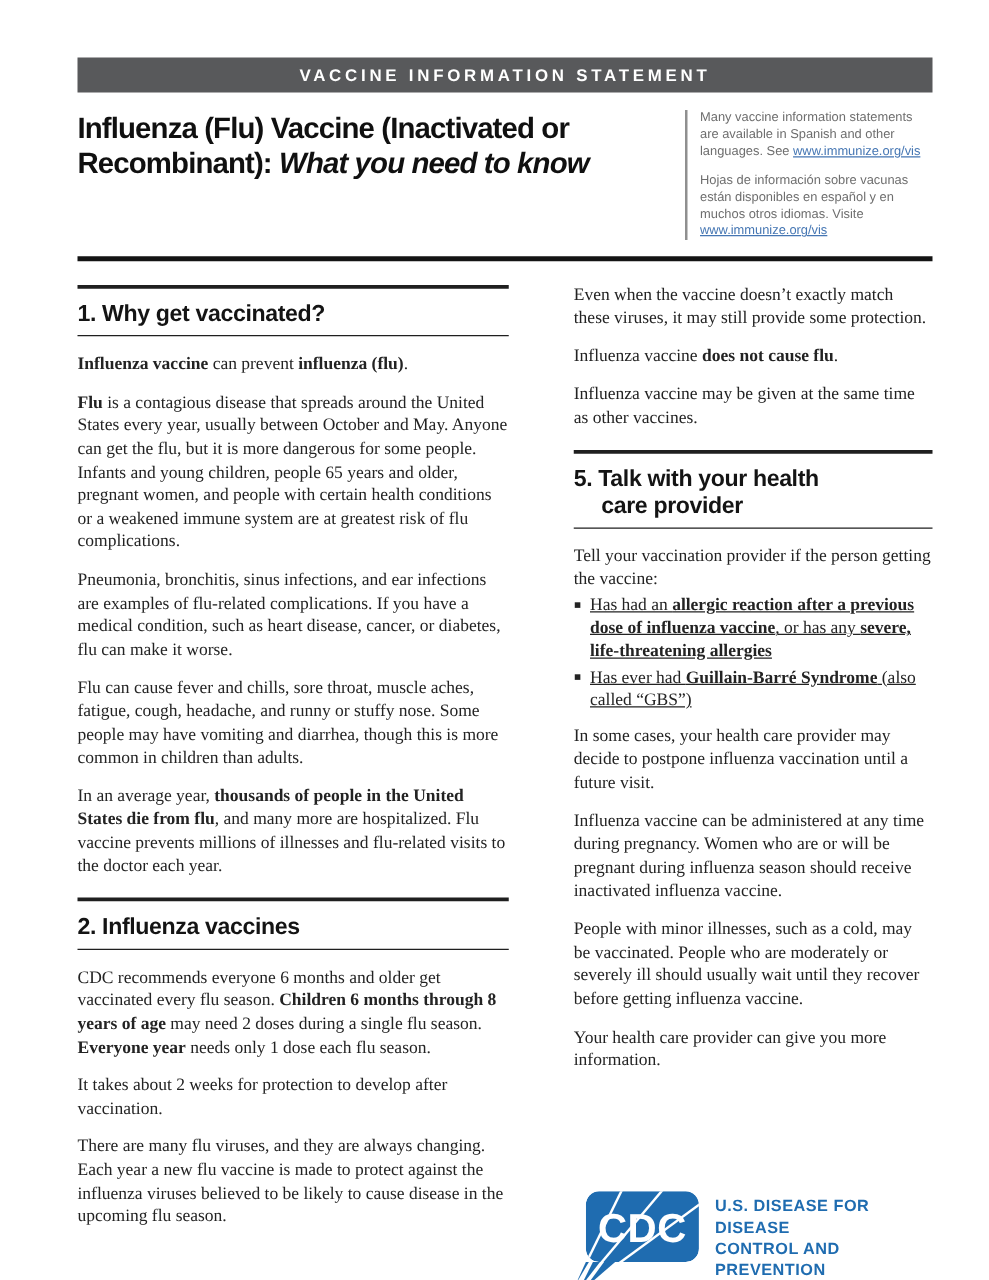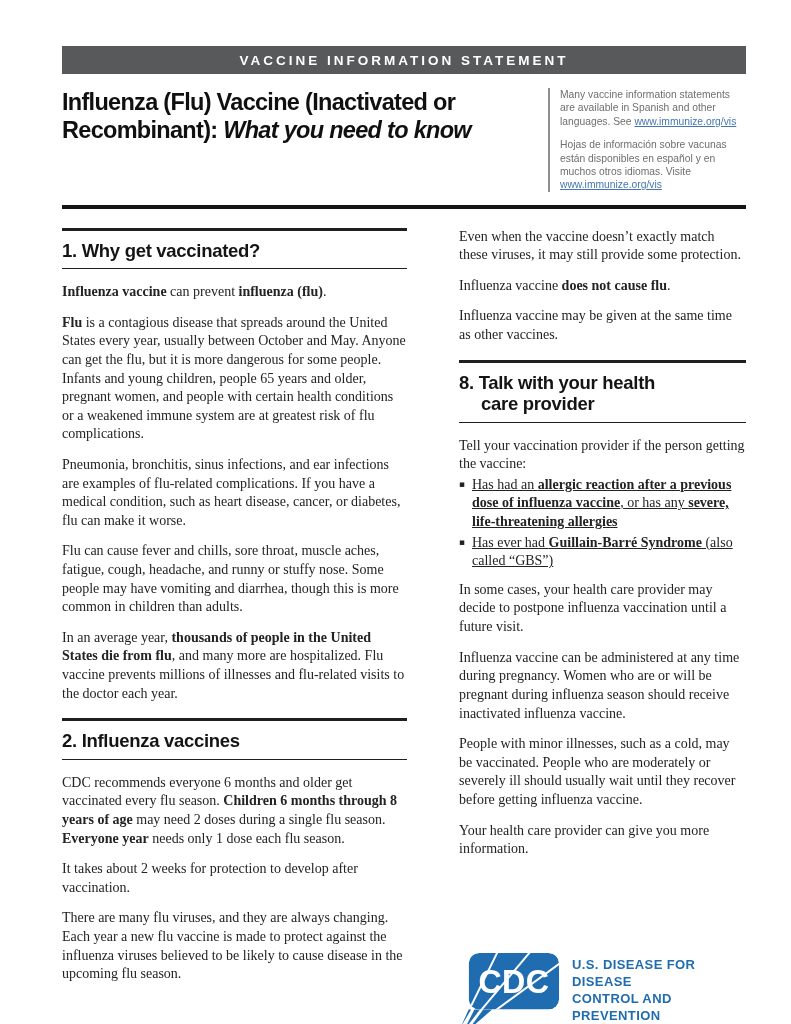--- a/index.html
+++ b/index.html
@@ -110,21 +110,21 @@
         <p class="body-para"><span>There are many flu viruses, and they are always changing. Each year a new flu vaccine is made to protect against the influenza viruses believed to be likely to cause disease in the upcoming flu season.</span></p>
       </div>
     <div class="col-right">
       <div id="col-right-content">
           <p class="body-para"><span>Even when the vaccine doesn’t exactly match these viruses, it may still provide some protection.</span></p>
           <p class="body-para"><span>Influenza vaccine </span><b>does not cause flu</b><span>.</span></p>
           <p class="body-para"><span>Influenza vaccine may be given at the same time as other vaccines.</span></p>
           <div class="section-heading">
             <div class="rule-top"></div>
             <div class="head-text">
-              <div class="head-line">8. Talk with your health</div>
+              <div class="head-line">5. Talk with your health</div>
               <div class="head-line indent">care provider</div>
             </div>
             <div class="rule-bottom"></div>
           </div>
           <p class="body-para tight"><span>Tell your vaccination provider if the person getting the vaccine:</span></p>
           <div class="bullet-item">
             <span class="bullet-marker">▪</span>
             <span class="bullet-text"><span>Has had an </span><b>allergic reaction after a previous dose of influenza vaccine</b><span>, or has any </span><b>severe, life-threatening allergies</b></span>
           </div>
           <div class="bullet-item">

